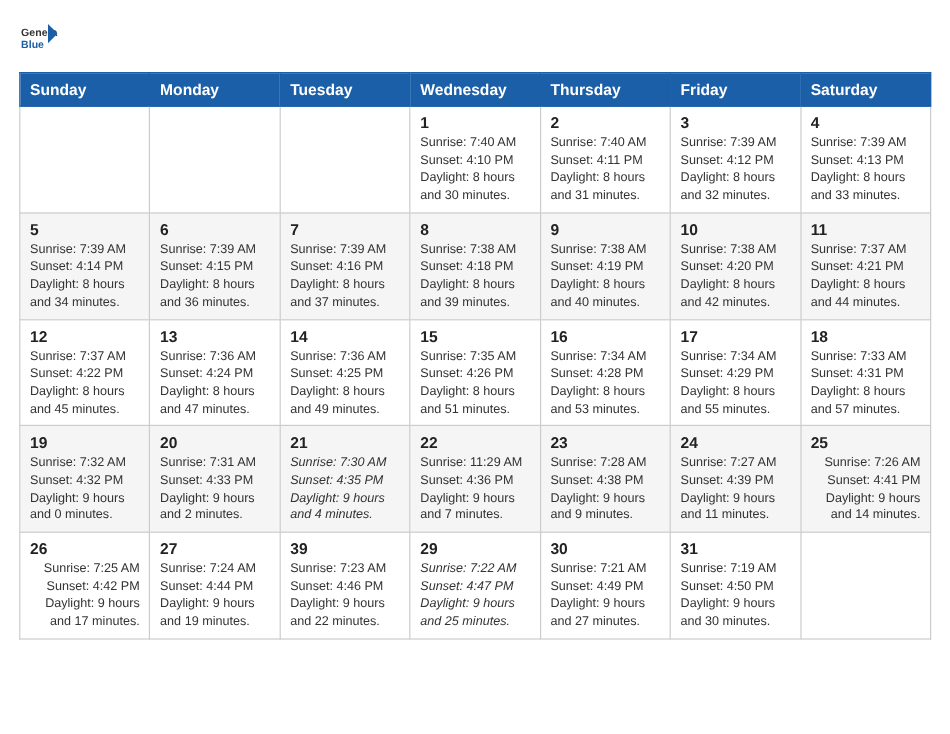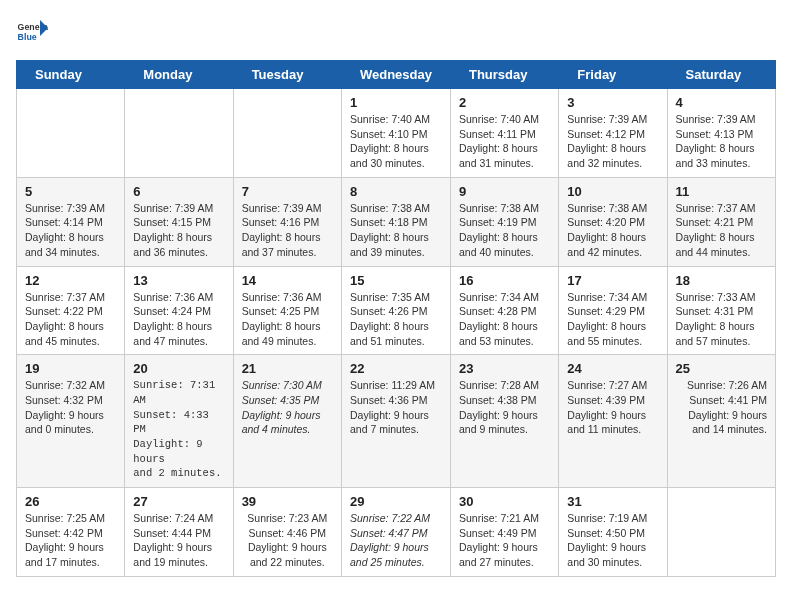--- a/index.html
+++ b/index.html
@@ -39,21 +39,21 @@
     }
     .calendar {
       width: 100%;
       border-collapse: collapse;
       border: 1px solid #ccc;
     }
     .calendar th {
       background-color: #1a5fa8;
       color: #fff;
       text-align: left;
-      padding: 6px 18px;
+      padding: 6px 8px;
       font-size: 13px;
       border: 1px solid #1a5fa8;
     }
     .calendar td {
       vertical-align: top;
       padding: 6px 8px;
       border: 1px solid #ccc;
       font-size: 11px;
       color: #222;
       width: calc(100% / 7);
@@ -245,21 +245,21 @@
       <tr>
         <td>
           <div class="day-number">19</div>
           <div class="day-info" style="white-space: pre-line;">Sunrise: 7:32 AM
 Sunset: 4:32 PM
 Daylight: 9 hours
 and 0 minutes.</div>
         </td>
         <td>
           <div class="day-number">20</div>
-          <div class="day-info" style="white-space: pre-line; font-family: Liberation Mono, monospace;">Sunrise: 7:31 AM
+          <div class="day-info" style="white-space: pre-line;">Sunrise: 7:31 AM
 Sunset: 4:33 PM
 Daylight: 9 hours
 and 2 minutes.</div>
         </td>
         <td>
           <div class="day-number">21</div>
           <div class="day-info" style="white-space: pre-line; font-style: italic;">Sunrise: 7:30 AM
 Sunset: 4:35 PM
 Daylight: 9 hours
 and 4 minutes.</div>
@@ -289,35 +289,35 @@
           <div class="day-number">25</div>
           <div class="day-info" style="white-space: pre-line; text-align: right;">Sunrise: 7:26 AM
 Sunset: 4:41 PM
 Daylight: 9 hours
 and 14 minutes.</div>
         </td>
       </tr>
       <tr>
         <td>
           <div class="day-number">26</div>
-          <div class="day-info" style="white-space: pre-line;">Sunrise: 7:25 AM
+          <div class="day-info" style="white-space: pre-line; text-align: right;">Sunrise: 7:25 AM
 Sunset: 4:42 PM
 Daylight: 9 hours
 and 17 minutes.</div>
         </td>
         <td>
           <div class="day-number">27</div>
           <div class="day-info" style="white-space: pre-line;">Sunrise: 7:24 AM
 Sunset: 4:44 PM
 Daylight: 9 hours
 and 19 minutes.</div>
         </td>
         <td>
           <div class="day-number">39</div>
-          <div class="day-info" style="white-space: pre-line; text-align: center;">Sunrise: 7:23 AM
+          <div class="day-info" style="white-space: pre-line;">Sunrise: 7:23 AM
 Sunset: 4:46 PM
 Daylight: 9 hours
 and 22 minutes.</div>
         </td>
         <td>
           <div class="day-number">29</div>
           <div class="day-info" style="white-space: pre-line; font-style: italic;">Sunrise: 7:22 AM
 Sunset: 4:47 PM
 Daylight: 9 hours
 and 25 minutes.</div>

